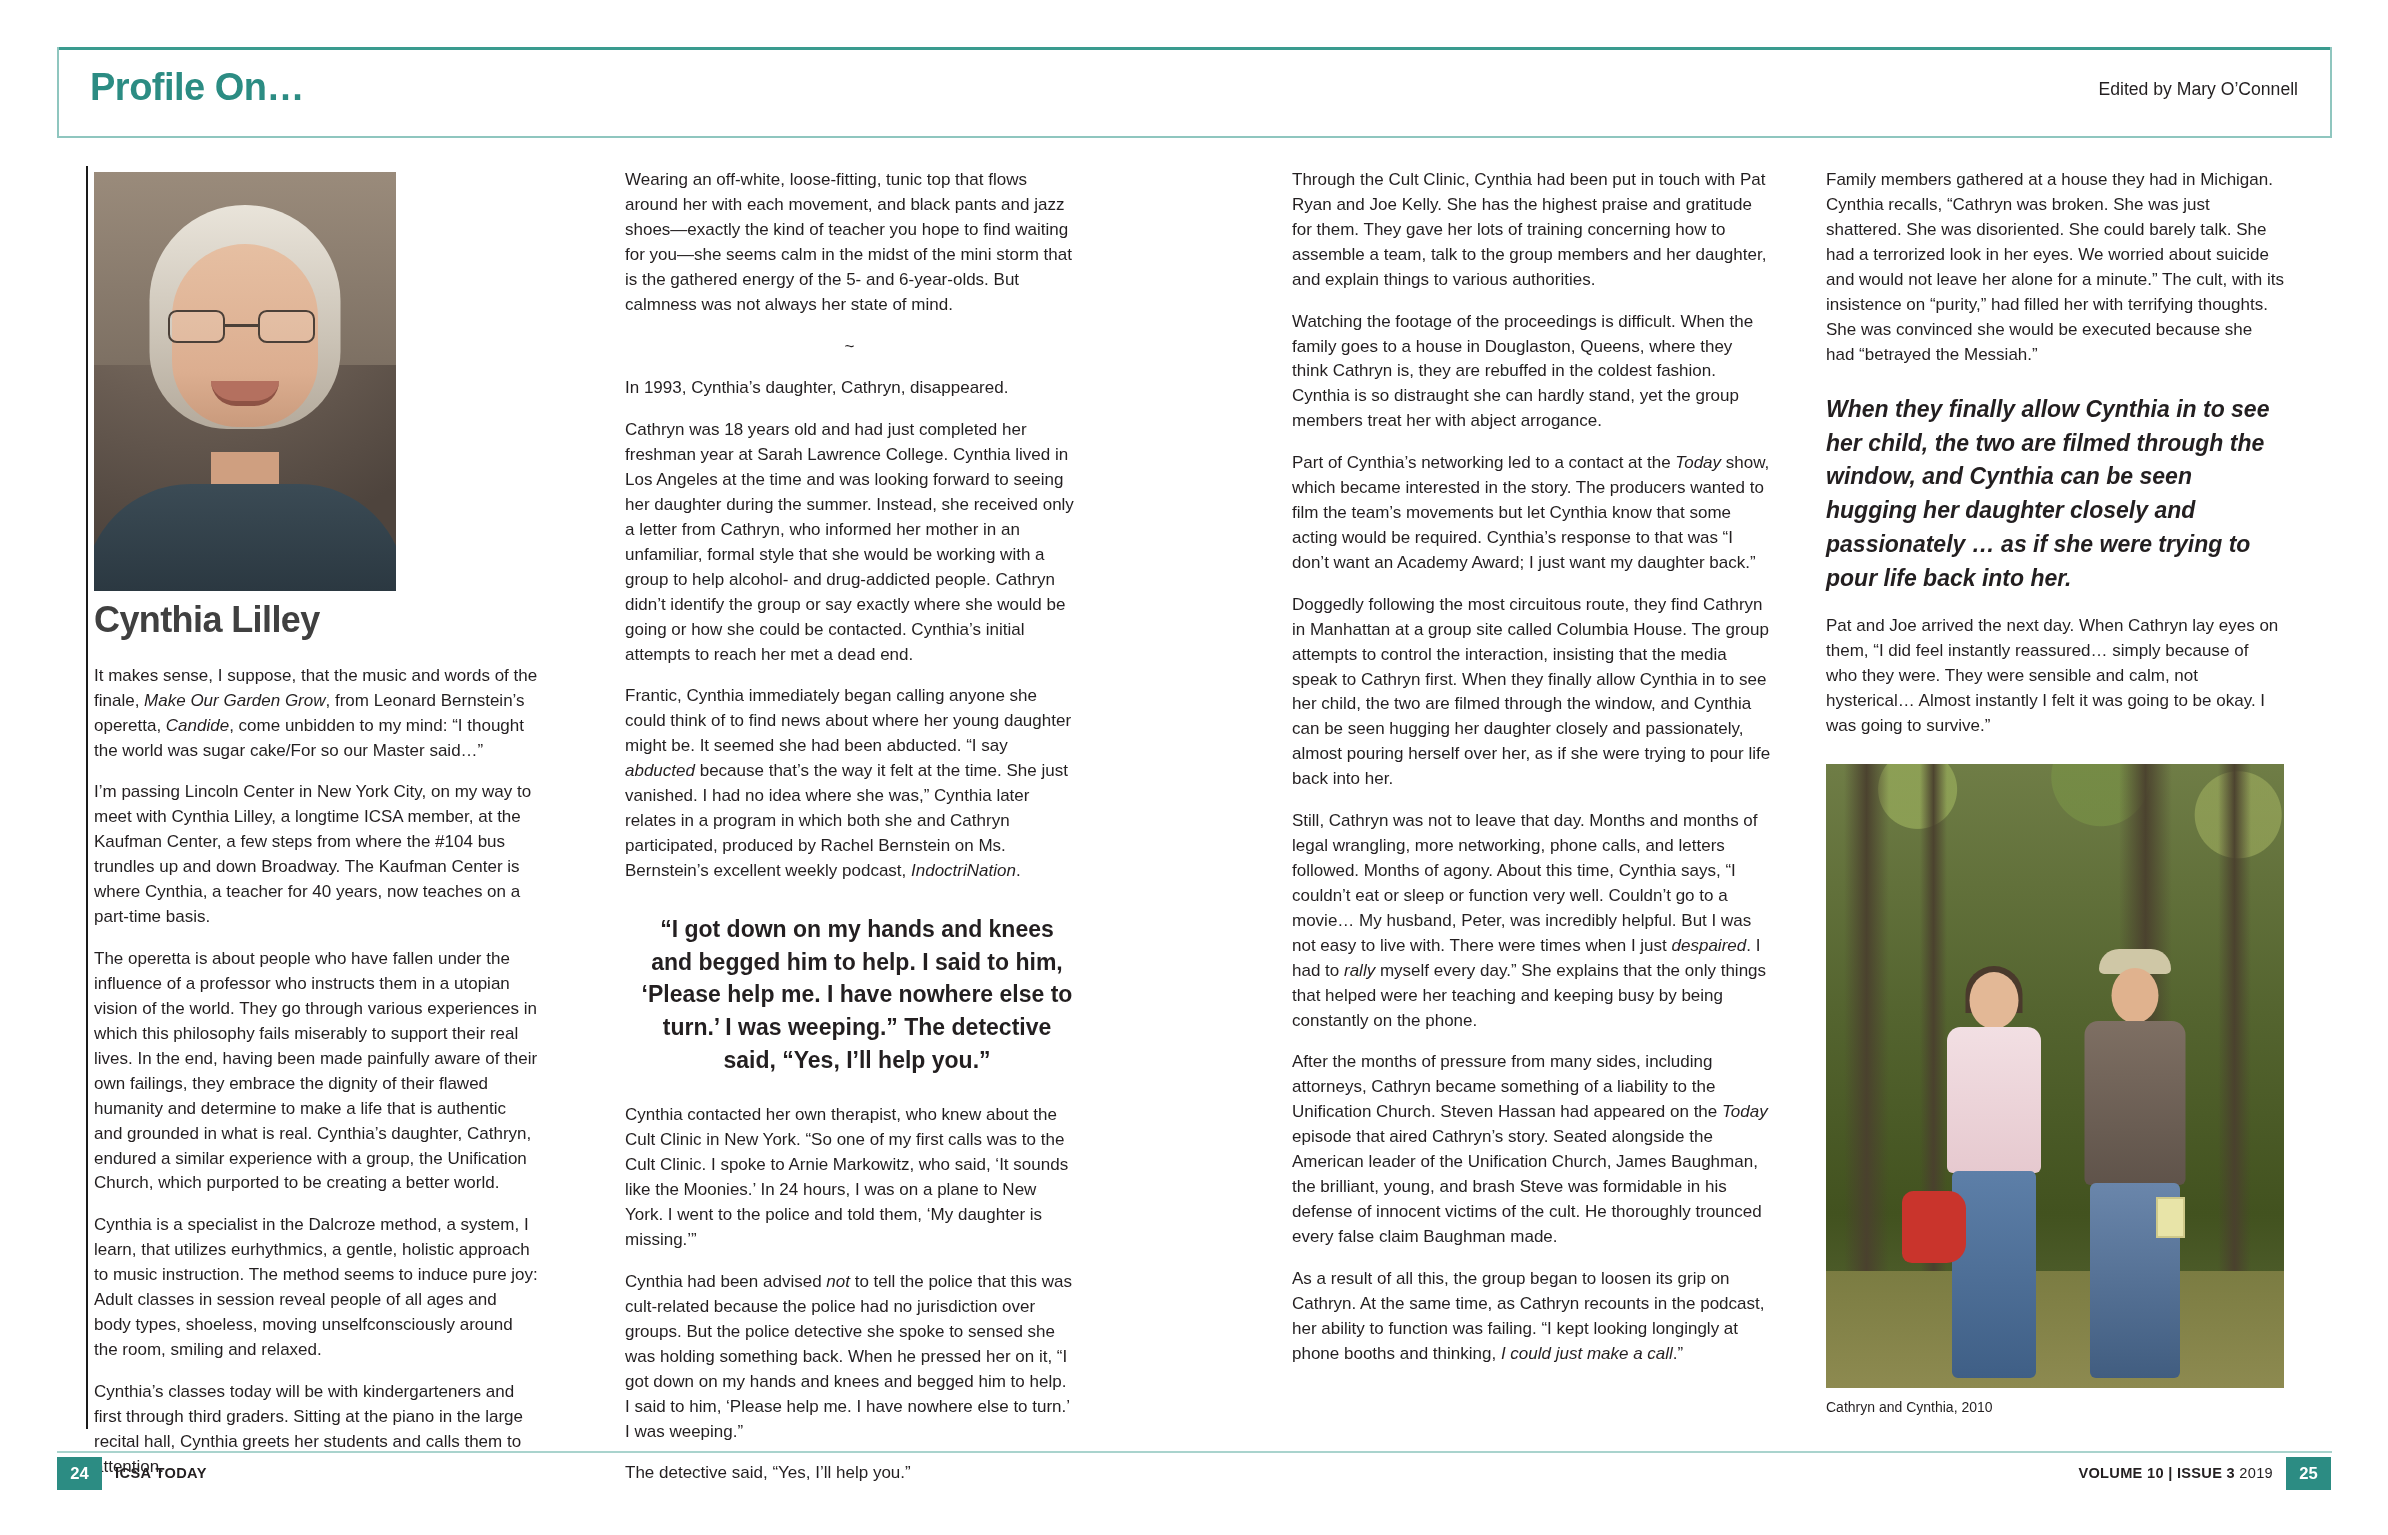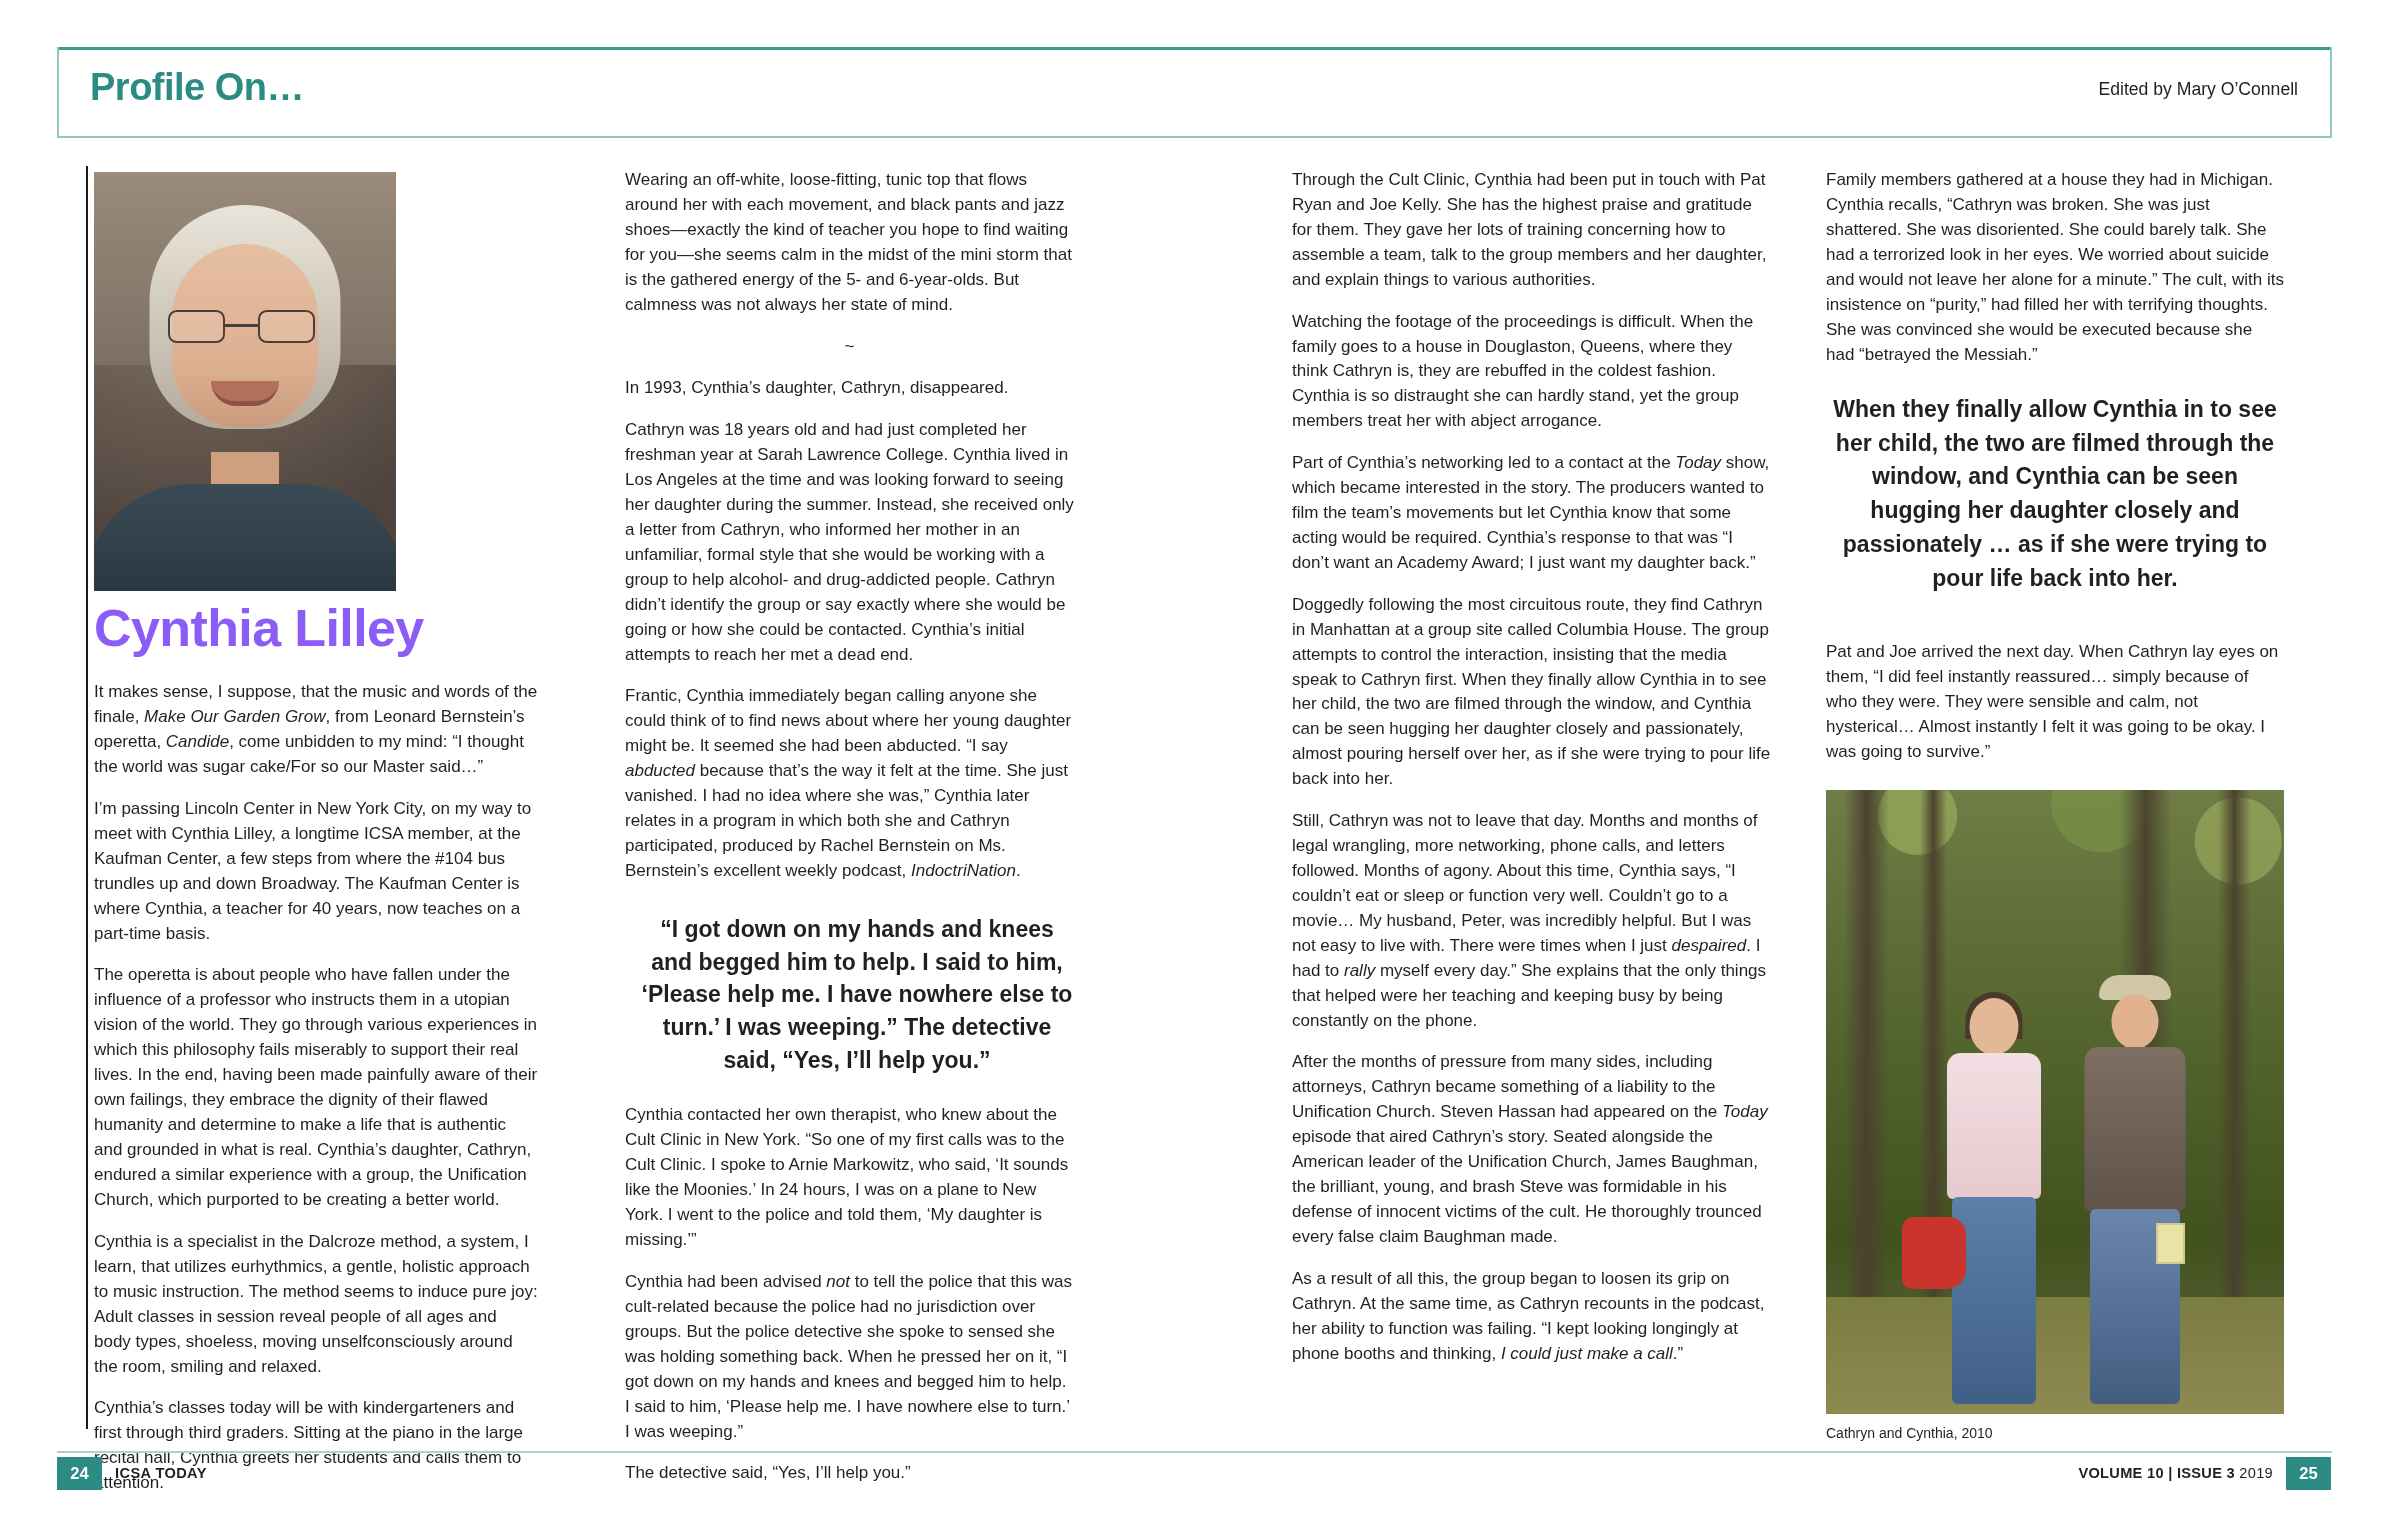--- a/index.html
+++ b/index.html
@@ -148,44 +148,45 @@
     background: linear-gradient(180deg, #3b4b55 0%, #2b3841 100%);
   }
   .portrait .neck {
     position: absolute; left: 50%; bottom: 96px;
     transform: translateX(-50%);
     width: 68px; height: 43px;
     background: #cf9f80;
   }
 
   .person-name {
-    font-size: 52px;
-    font-weight: bold;
-    color: #8b5cf6;
+    font-size: 36px;
+    font-weight: bold;
+    color: #404040;
     letter-spacing: -0.6px;
     margin: 9.8px 0 25px 0;
     line-height: 1.05;
   }
 
   
   .pullquote {
     font-size: 23px;
     line-height: 1.42;
     font-weight: bold;
     text-align: center;
     color: #231f20;
     margin: 29px 0 27px 15px;
   }
   .pullquote-right {
     font-size: 23px;
     line-height: 1.47;
     font-weight: bold;
-    text-align: center;
-    color: #231f20;
-    margin: 25px 0 44px 0;
+    text-align: left;
+    color: #231f20;
+    margin: 25px 0 18px 0;
+    font-style: italic;
   }
 
   
   .photo-nature {
     position: relative;
     width: 458px;
     height: 624px;
     margin-top: 25px;
     overflow: hidden;
     background: #3f4a27;

